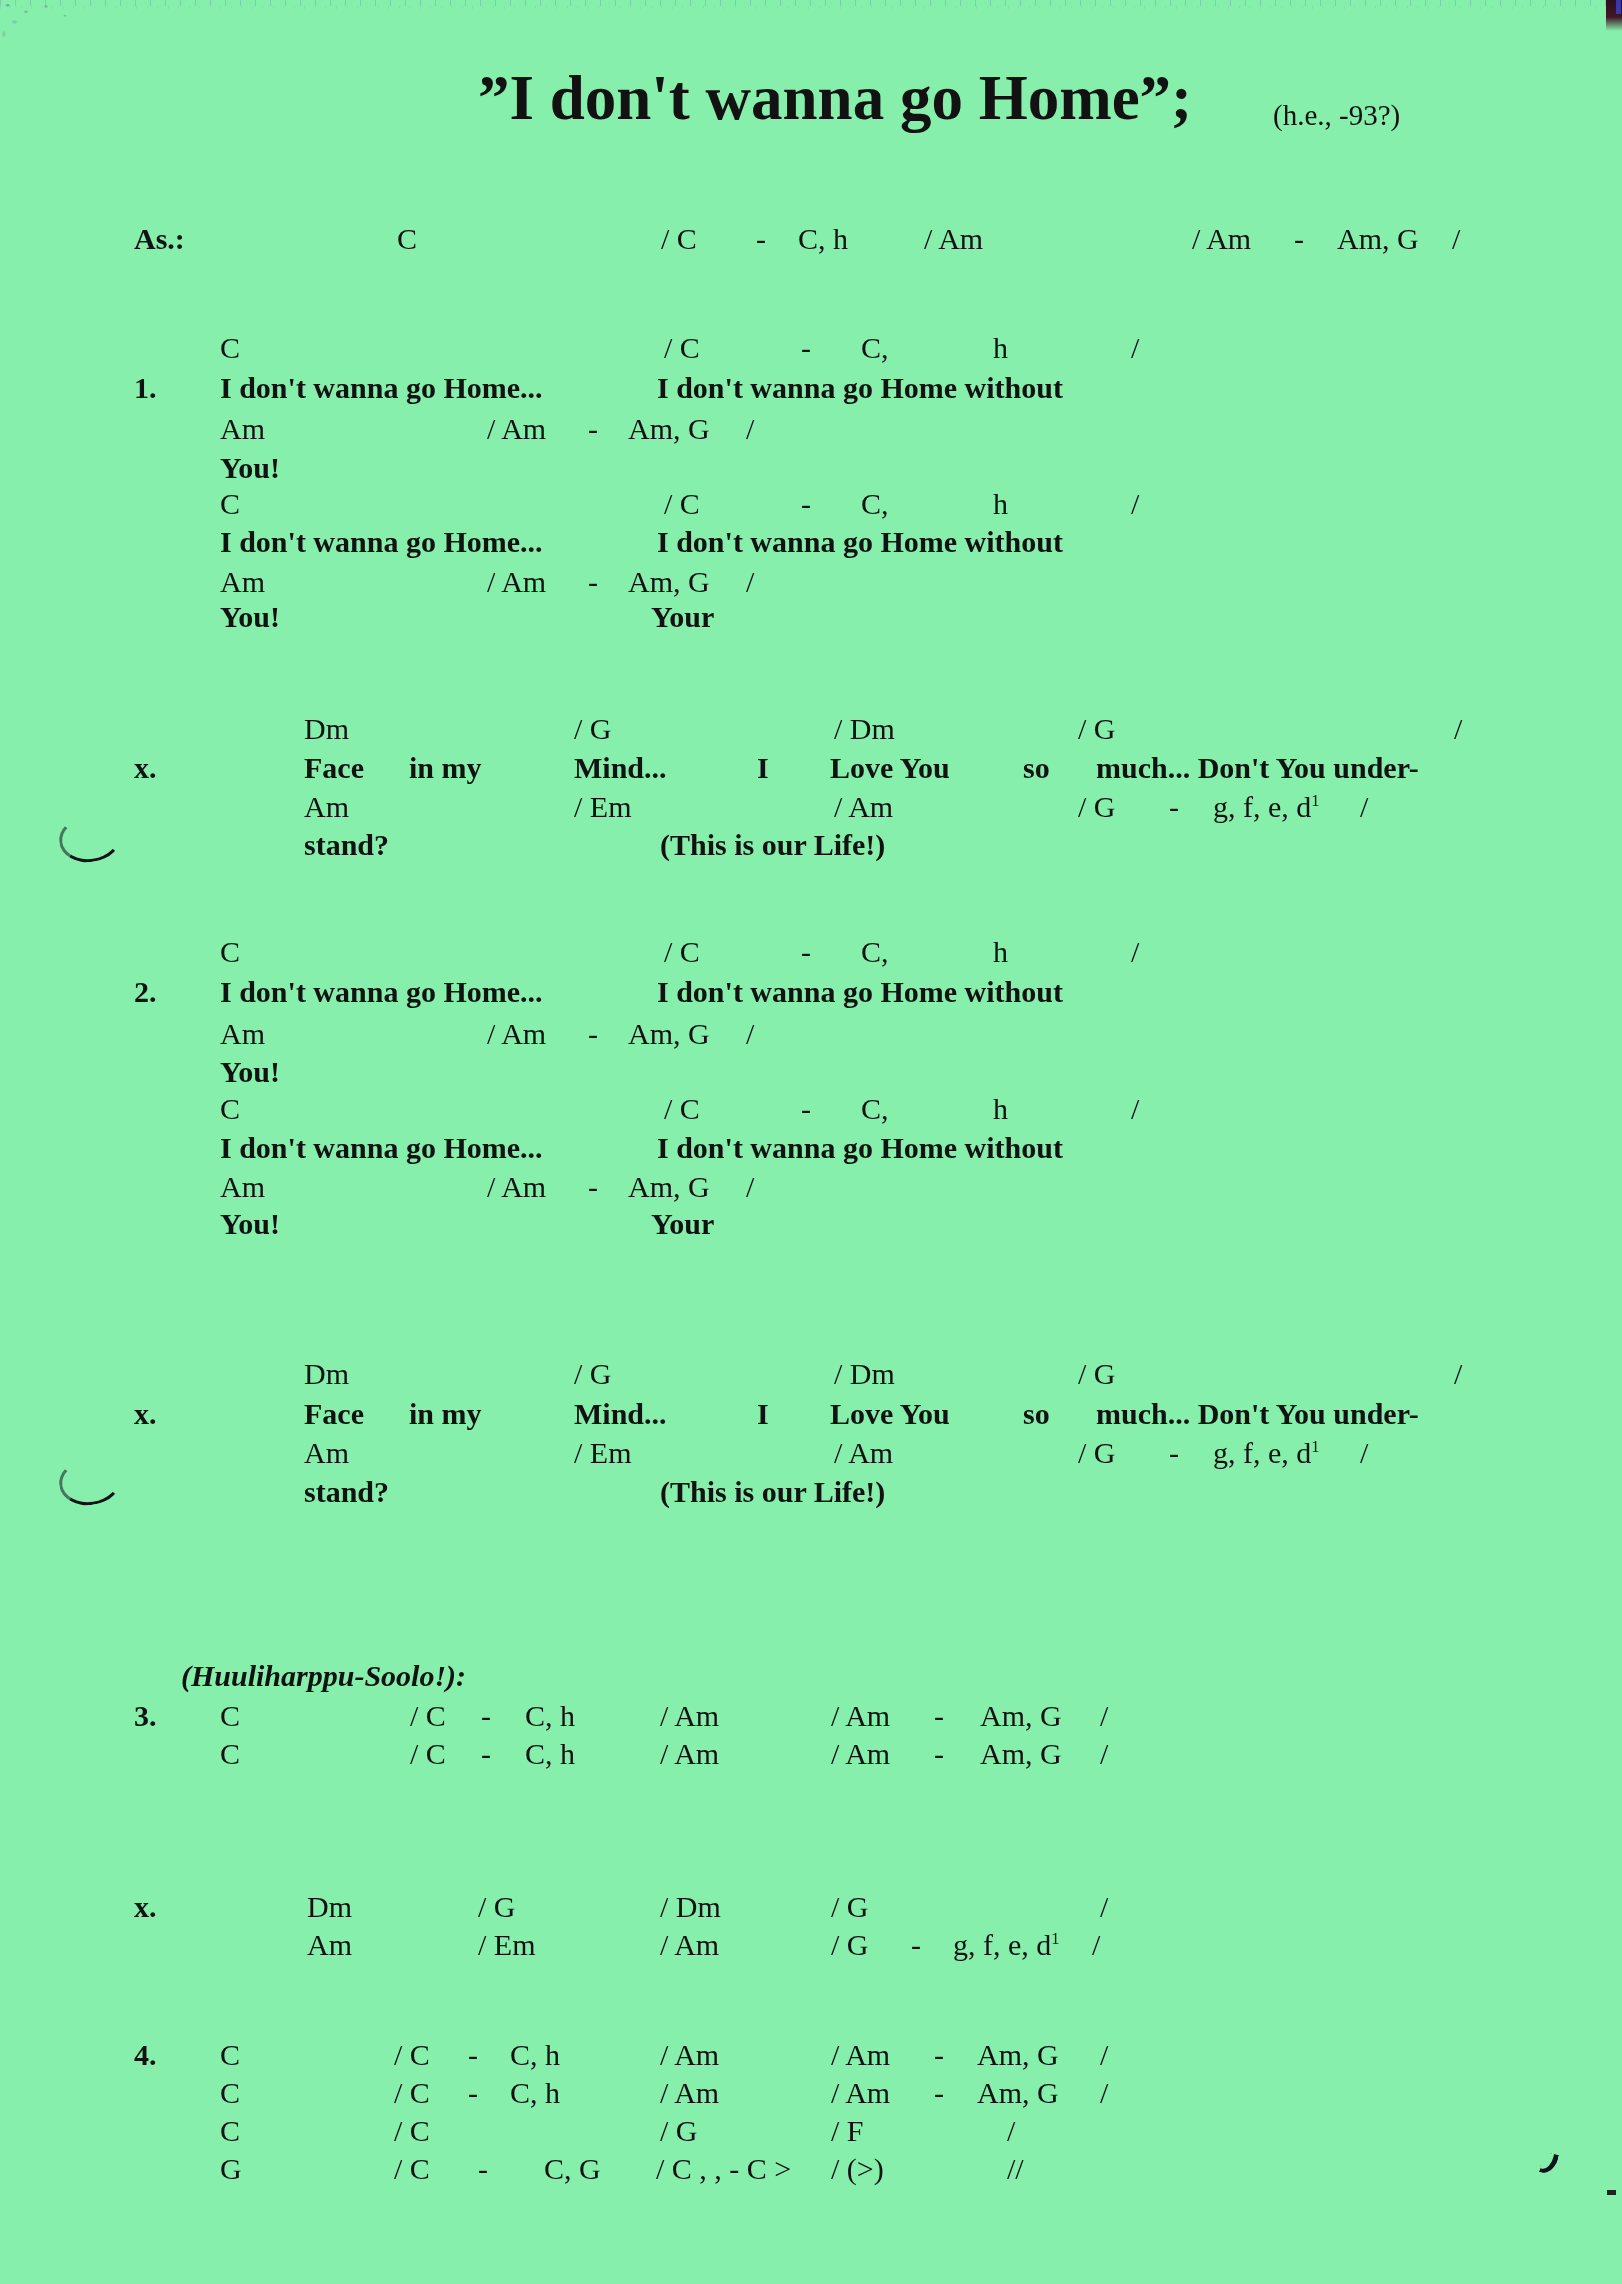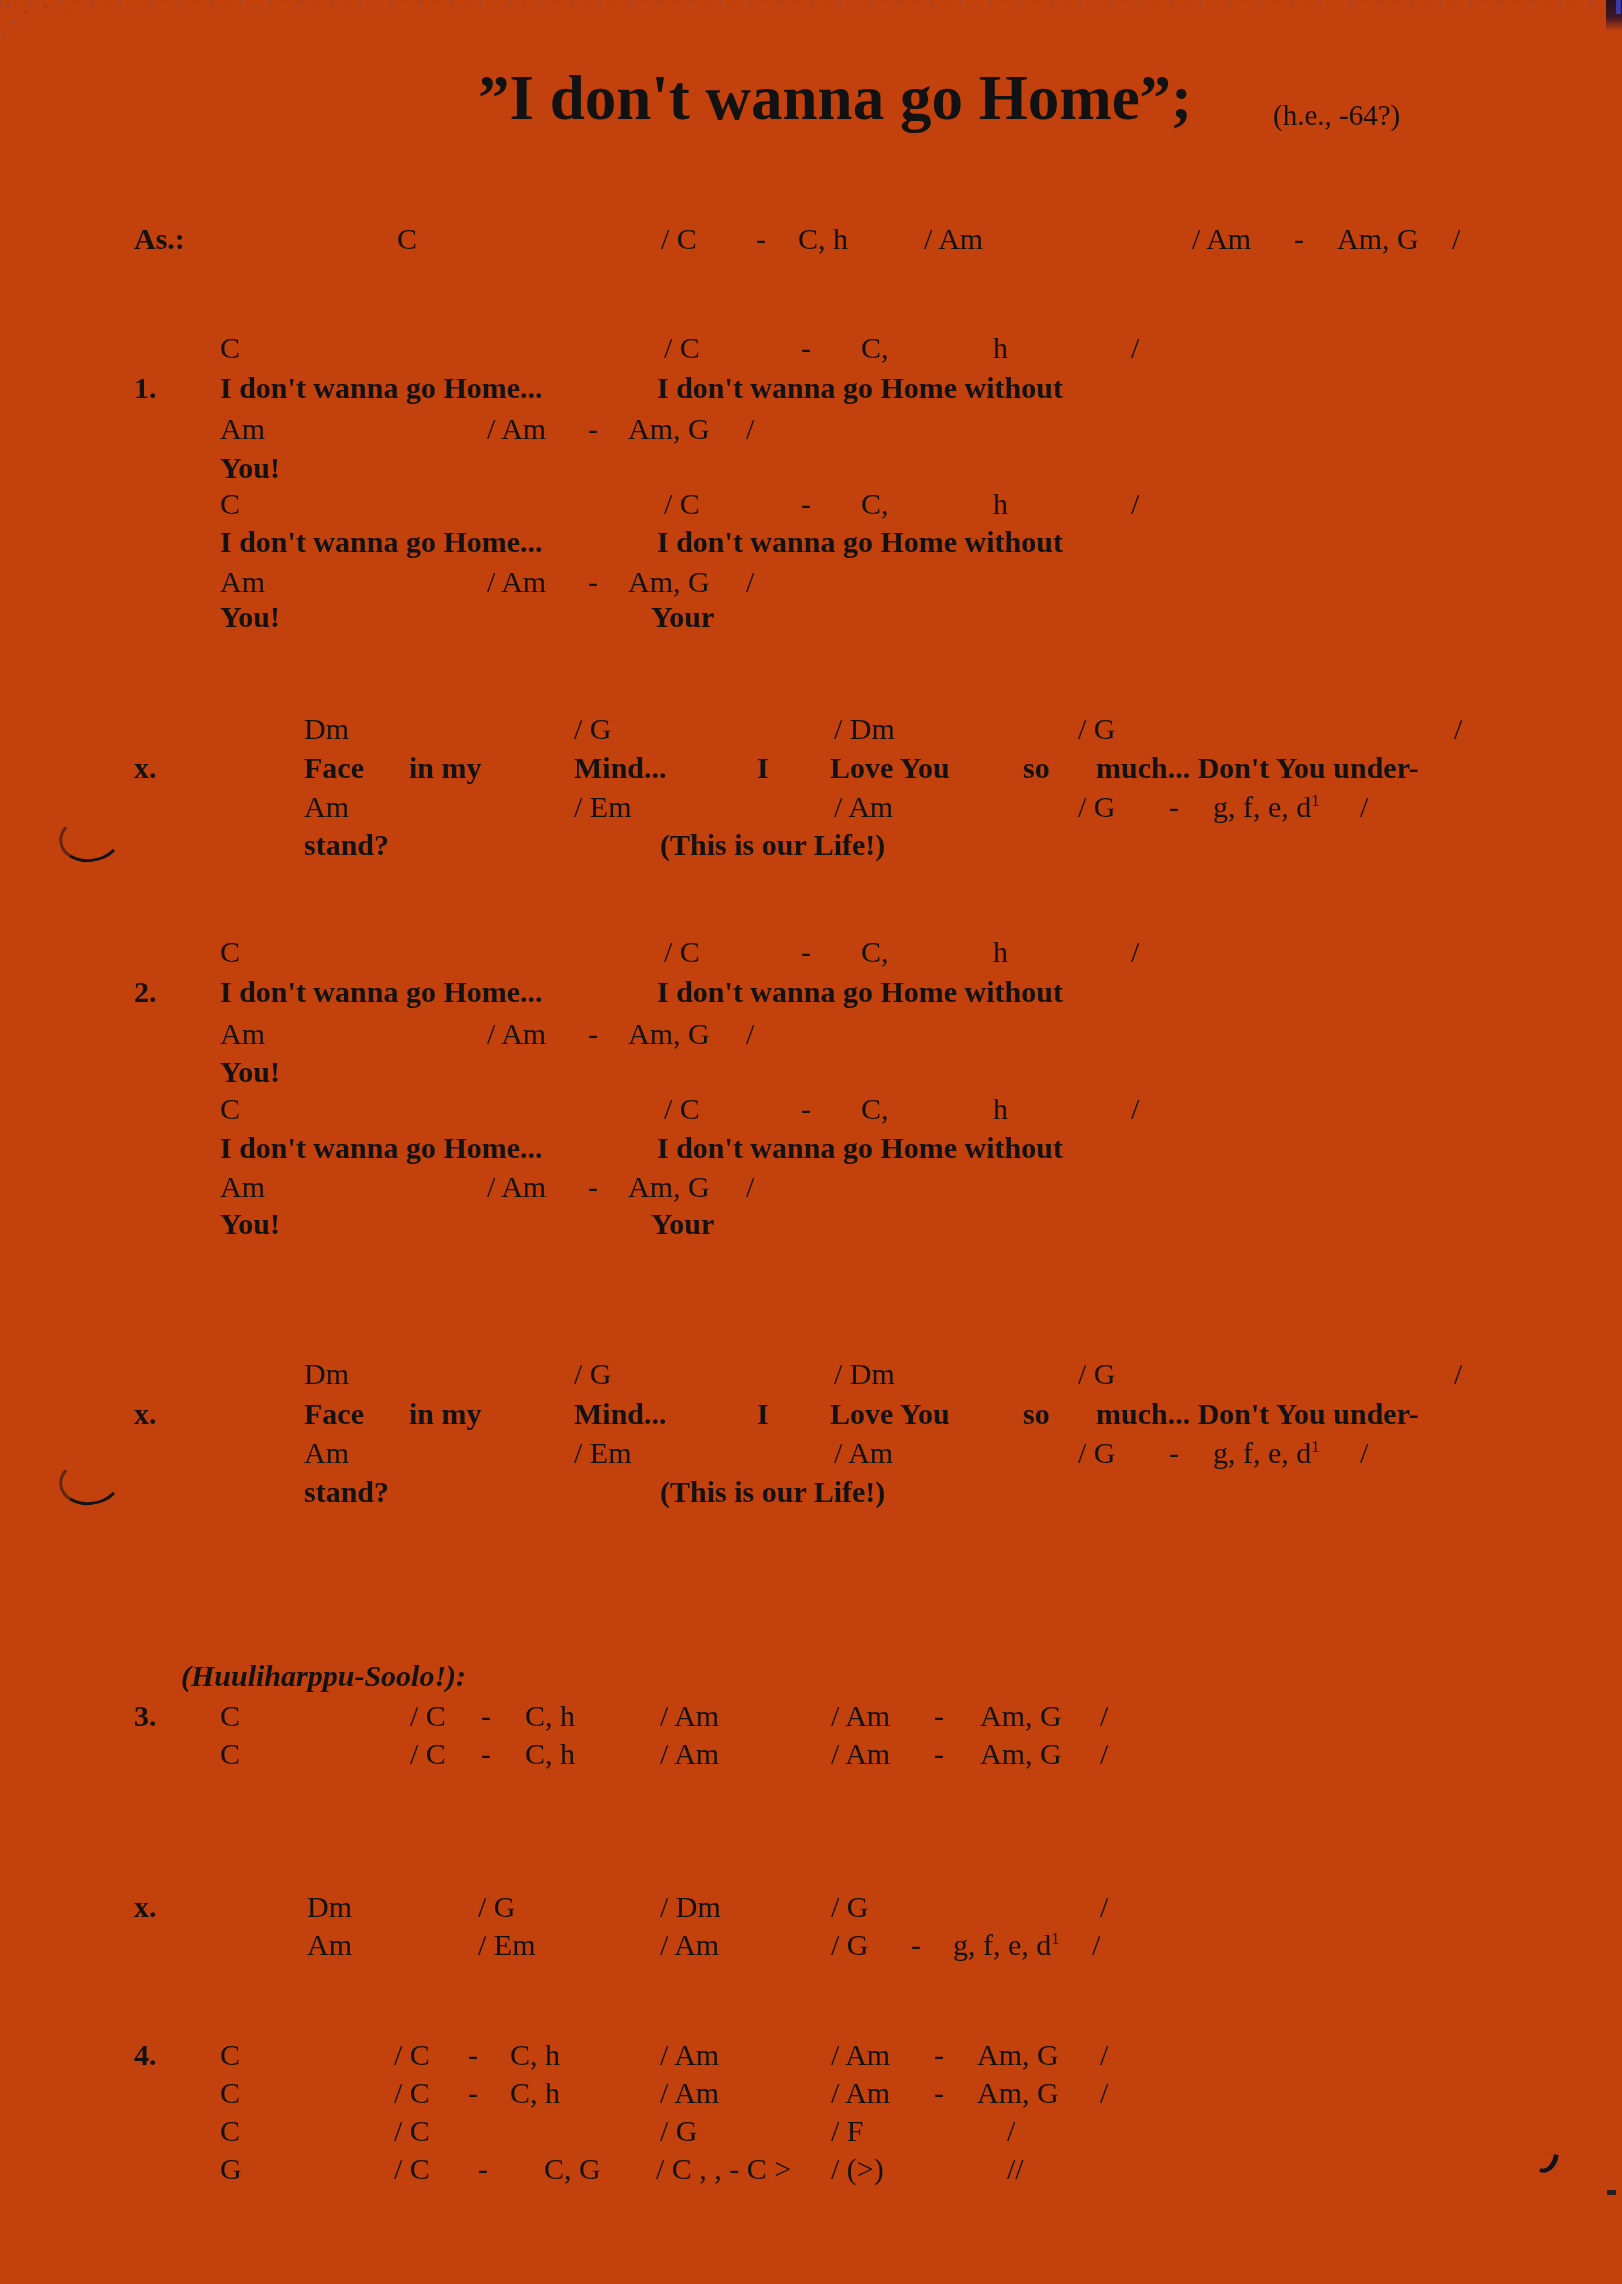--- a/index.html
+++ b/index.html
@@ -1,19 +1,19 @@
 <!DOCTYPE html>
 <html style="font-size:10.5px"><head>
 <meta charset="utf-8">
 <style>
   html,body{margin:0;padding:0;background:#e8e8e8;}
   #page{
     position:relative;
     width:1623px;height:2284px;
-    background:#c2410c;
+    background:#86efac;
     overflow:hidden;
     font-family:"Liberation Serif","DejaVu Serif",serif;
     color:#121212;
   }
   
   .noise-strip{
     position:absolute;left:0;top:0;width:100%;height:5.9px;
     background:repeating-linear-gradient(90deg,
       rgba(70,80,150,.35) 0 1.3px, transparent 1.3px 4.6px,
       rgba(40,40,60,.25) 4.6px 5.2px, transparent 5.2px 15px);
@@ -82,21 +82,21 @@
 
   <div class="noise-strip"></div>
   <div class="noise-strip2"></div>
   <div class="corner-noise"></div>
   <div class="tr-blob"></div>
   <div class="tr-blue"></div>
   <div class="speck-comma"></div>
   <div class="speck-dash"></div>
 
   <div id="doc-title">”I don't wanna go Home”;</div>
-  <div id="doc-title-note">(h.e., -64?)</div>
+  <div id="doc-title-note">(h.e., -93?)</div>
 
   <div id="sheet-body">
       <div class="line chords" style="top: 220px;"><span class="seg b" style="left: 134px;">As.:</span><span class="seg" style="left: 397px;">C</span><span class="seg" style="left: 661px;">/ C</span><span class="seg" style="left: 756px;">-</span><span class="seg" style="left: 798px;">C, h</span><span class="seg" style="left: 924px;">/ Am</span><span class="seg" style="left: 1192px;">/ Am</span><span class="seg" style="left: 1294px;">-</span><span class="seg" style="left: 1337px;">Am, G</span><span class="seg" style="left: 1452px;">/</span></div>
       <div class="line chords" style="top: 329px;"><span class="seg" style="left: 220px;">C</span><span class="seg" style="left: 664px;">/ C</span><span class="seg" style="left: 801px;">-</span><span class="seg" style="left: 861px;">C,</span><span class="seg" style="left: 993px;">h</span><span class="seg" style="left: 1131px;">/</span></div>
       <div class="line lyrics" style="top: 369px;"><span class="seg" style="left: 134px;">1.</span><span class="seg" style="left: 220px;">I don't wanna go Home...</span><span class="seg" style="left: 657px;">I don't wanna go Home without</span></div>
       <div class="line chords" style="top: 410px;"><span class="seg" style="left: 220px;">Am</span><span class="seg" style="left: 487px;">/ Am</span><span class="seg" style="left: 588px;">-</span><span class="seg" style="left: 628px;">Am, G</span><span class="seg" style="left: 746px;">/</span></div>
       <div class="line lyrics" style="top: 449px;"><span class="seg" style="left: 220px;">You!</span></div>
       <div class="line chords" style="top: 485px;"><span class="seg" style="left: 220px;">C</span><span class="seg" style="left: 664px;">/ C</span><span class="seg" style="left: 801px;">-</span><span class="seg" style="left: 861px;">C,</span><span class="seg" style="left: 993px;">h</span><span class="seg" style="left: 1131px;">/</span></div>
       <div class="line lyrics" style="top: 523px;"><span class="seg" style="left: 220px;">I don't wanna go Home...</span><span class="seg" style="left: 657px;">I don't wanna go Home without</span></div>
       <div class="line chords" style="top: 563px;"><span class="seg" style="left: 220px;">Am</span><span class="seg" style="left: 487px;">/ Am</span><span class="seg" style="left: 588px;">-</span><span class="seg" style="left: 628px;">Am, G</span><span class="seg" style="left: 746px;">/</span></div>

